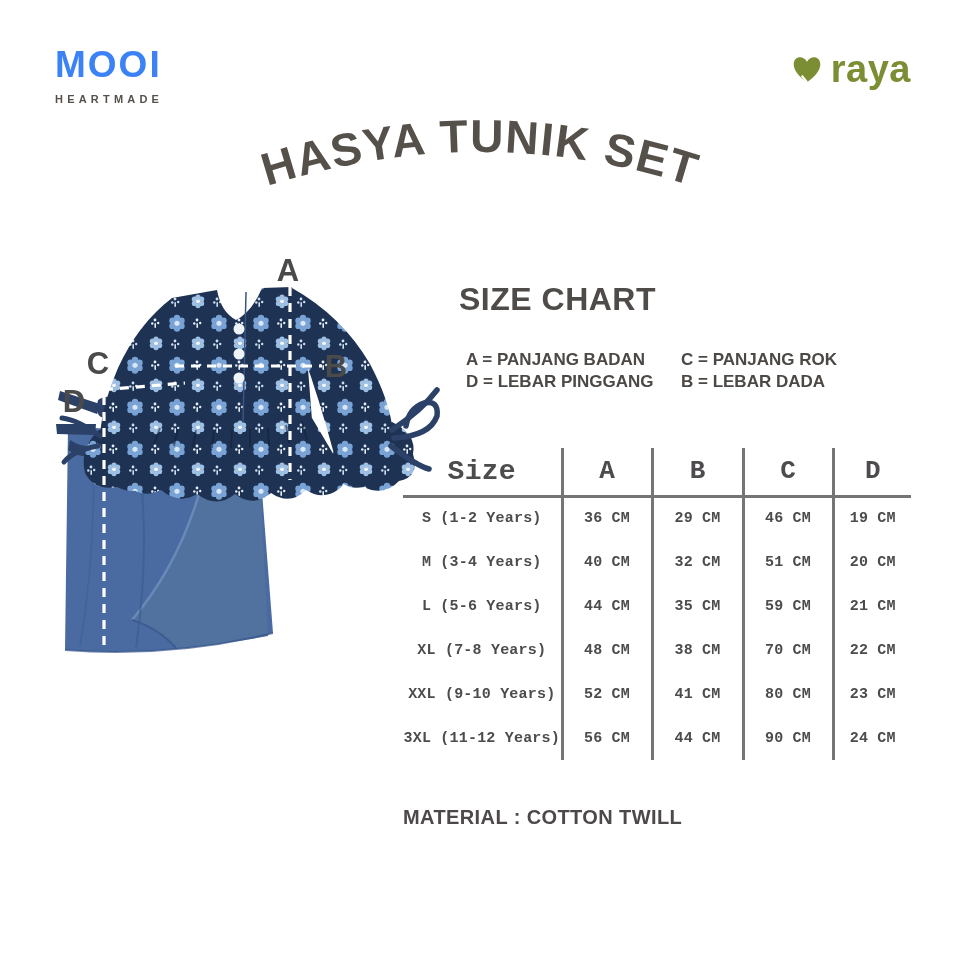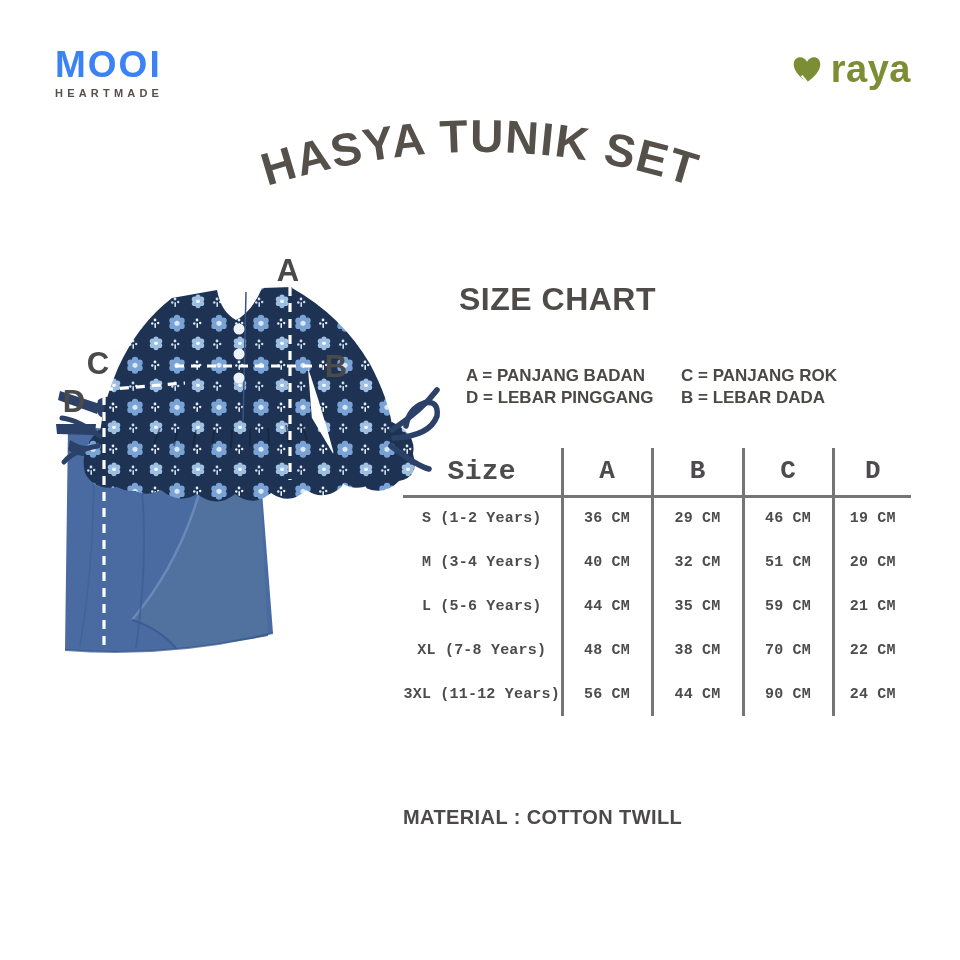--- a/index.html
+++ b/index.html
@@ -6,35 +6,35 @@
   html,body { background:#ffffff; }
   body {
     width:960px; height:960px; position:relative; overflow:hidden;
     font-family:"Liberation Sans","DejaVu Sans",sans-serif;
   }
   .abs { position:absolute; }
 
   
   .mooi { left:55px; top:47px; }
   .mooi-name { font-size:37px; font-weight:800; letter-spacing:2px; color:#3b82f6; line-height:36px; }
-  .mooi-tag  { font-size:11px; font-weight:700; letter-spacing:4.2px; color:#57504a; margin-top:4px; }
+  .mooi-tag  { font-size:11px; font-weight:700; letter-spacing:4.2px; color:#57504a; margin-top:10px; }
 
   .raya { top:50px; right:49px; display:flex; align-items:center; gap:7px; }
   .raya-word { font-size:38px; font-weight:700; color:#7b8e33; letter-spacing:.5px; line-height:38px; }
 
   
   .title-svg { left:240px; top:98px; }
 
   
   .garment-svg { left:40px; top:228px; }
 
   
   .sc-heading { left:459px; top:281px; font-size:32px; font-weight:800; color:#4f4b49; letter-spacing:.5px; }
 
-  .legend { left:466px; top:349px; display:grid; grid-template-columns:215px auto; row-gap:1px;margin-top:16px; }
+  .legend { left:466px; top:349px; display:grid; grid-template-columns:215px auto; row-gap:1px; }
   .legend span { font-size:17px; font-weight:700; color:#4c4845; line-height:21px; white-space:nowrap; }
 
   table.size-table { left:403px; top:448px; position:absolute; border-collapse:collapse; table-layout:fixed; }
   .size-table col.c0 { width:159px; }
   .size-table col.c1 { width:90px; }
   .size-table col.c2 { width:91px; }
   .size-table col.c3 { width:90px; }
   .size-table col.c4 { width:78px; }
   .size-table th, .size-table td { text-align:center; vertical-align:middle; color:#4d4b4d; white-space:nowrap;font-family:Liberation Mono, monospace; }
   .size-table th { height:48px; border-bottom:3px solid #767475; }
@@ -226,20 +226,27 @@
         <td class="vline">21 CM</td>
       </tr>
       <tr>
         <td>XL (7-8 Years)</td>
         <td class="vline">48 CM</td>
         <td class="vline">38 CM</td>
         <td class="vline">70 CM</td>
         <td class="vline">22 CM</td>
       </tr>
       <tr>
+        <td>XXL (9-10 Years)</td>
+        <td class="vline">52 CM</td>
+        <td class="vline">41 CM</td>
+        <td class="vline">80 CM</td>
+        <td class="vline">23 CM</td>
+      </tr>
+      <tr>
         <td>3XL (11-12 Years)</td>
         <td class="vline">56 CM</td>
         <td class="vline">44 CM</td>
         <td class="vline">90 CM</td>
         <td class="vline">24 CM</td>
       </tr>
     </tbody>
 </table>
 
 <div class="abs material">MATERIAL : COTTON TWILL</div>

